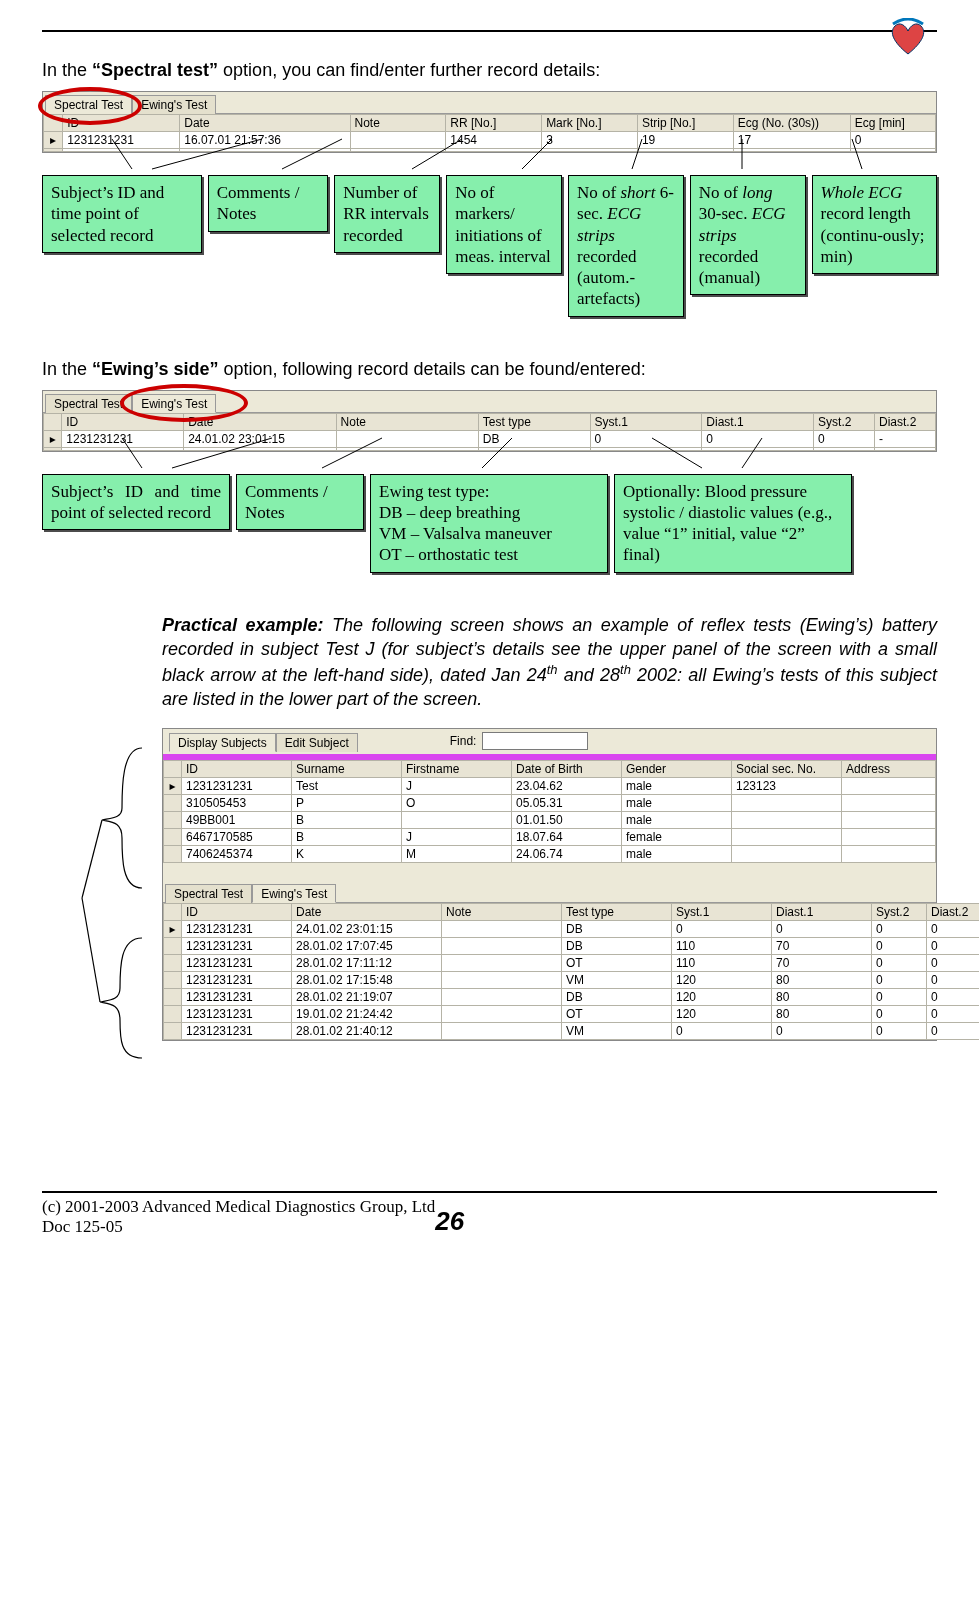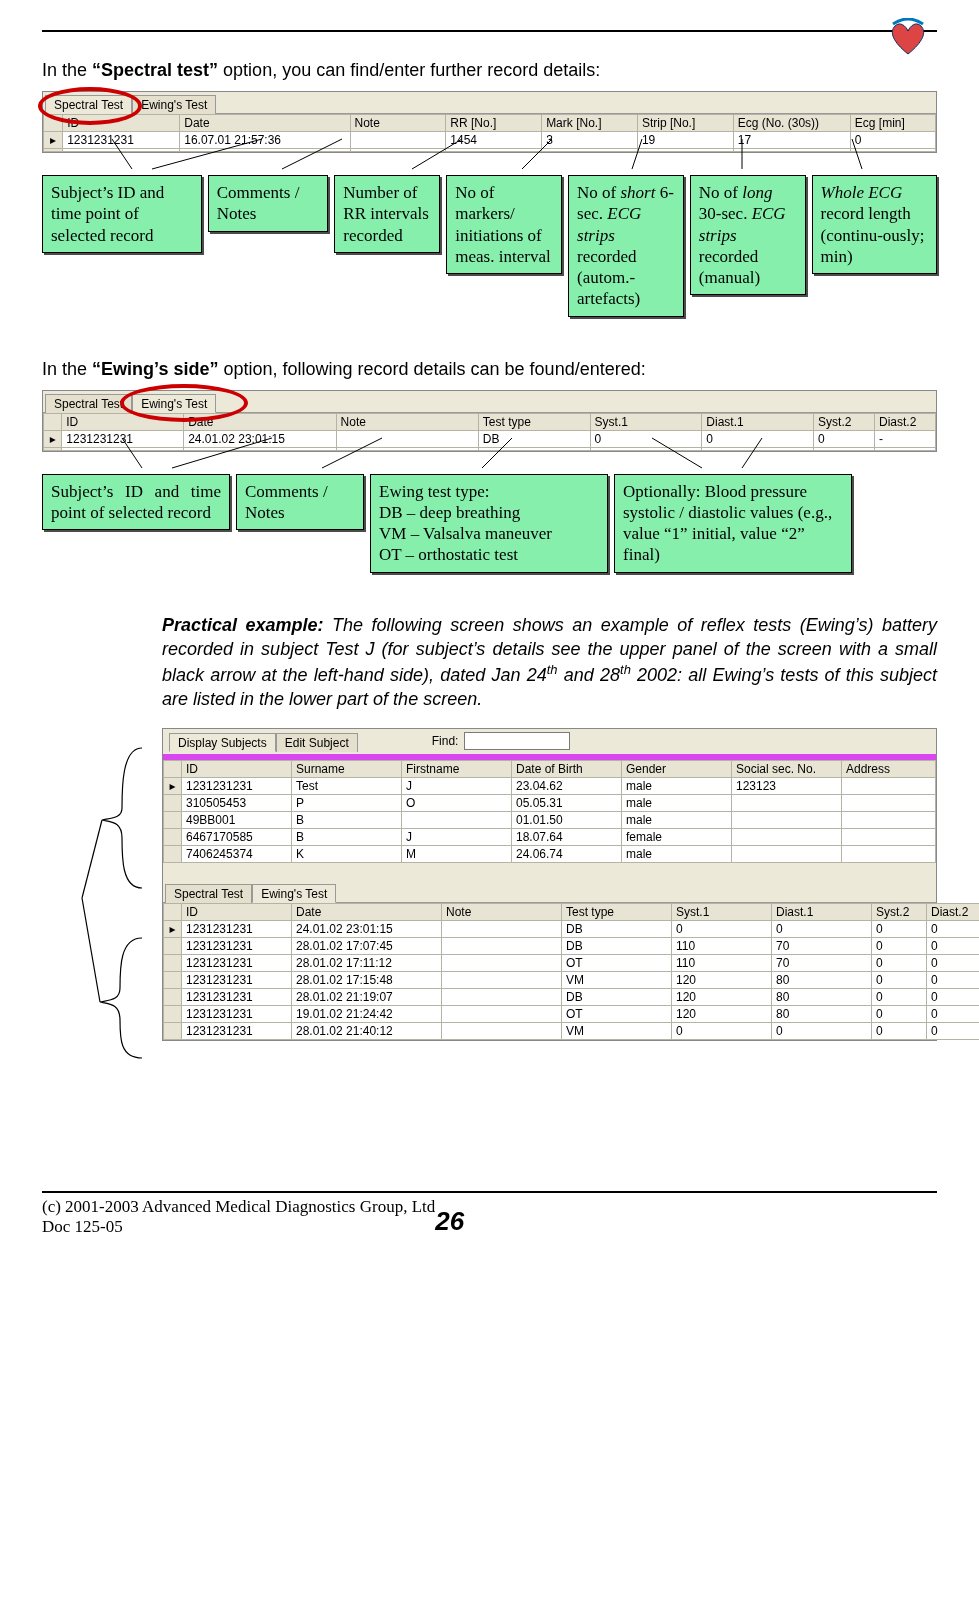--- a/index.html
+++ b/index.html
@@ -289,21 +289,21 @@
       <line x1="30" y1="82" x2="10" y2="160"></line>
       <line x1="28" y1="264" x2="10" y2="160"></line>
     </g>
   </svg>
   <div class="shot">
     <div class="find-row">
       <div class="tabs" style="border:none;padding:0">
         <div class="tab active">Display Subjects</div>
         <div class="tab inactive">Edit Subject</div>
       </div>
-      <span style="margin-left:68px">Find:</span>
+      <span style="margin-left:86px">Find:</span>
       <input type="text" style="">
     </div>
     <table class="grid">
       <colgroup>
           <col style="width:18px">
           <col style="width:110px">
           <col style="width:110px">
           <col style="width:110px">
           <col style="width:110px">
           <col style="width:110px">

